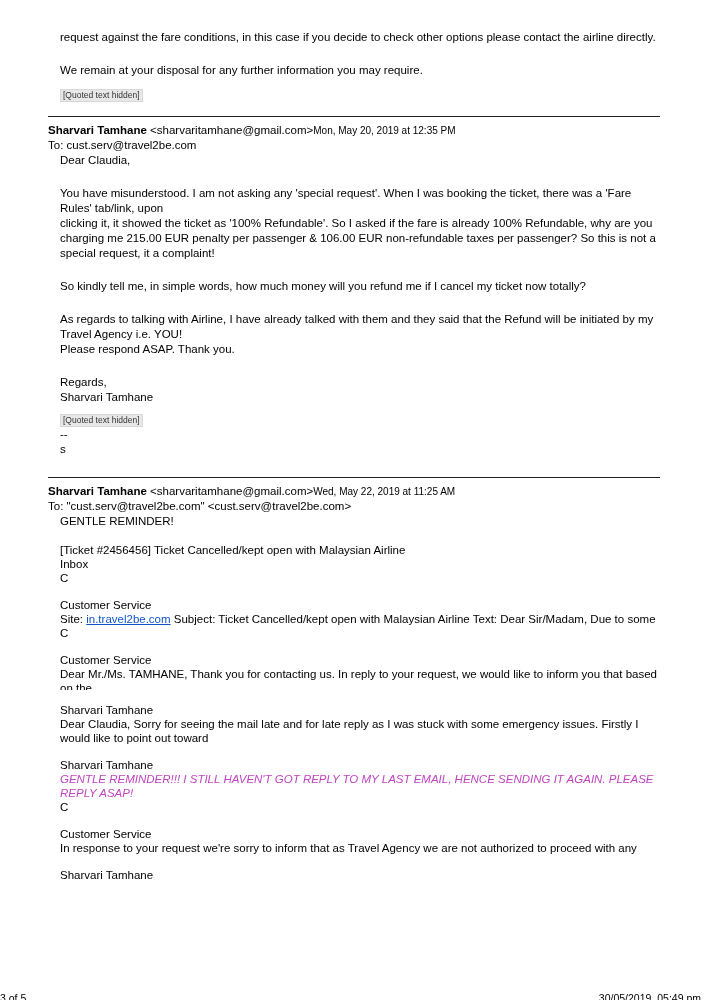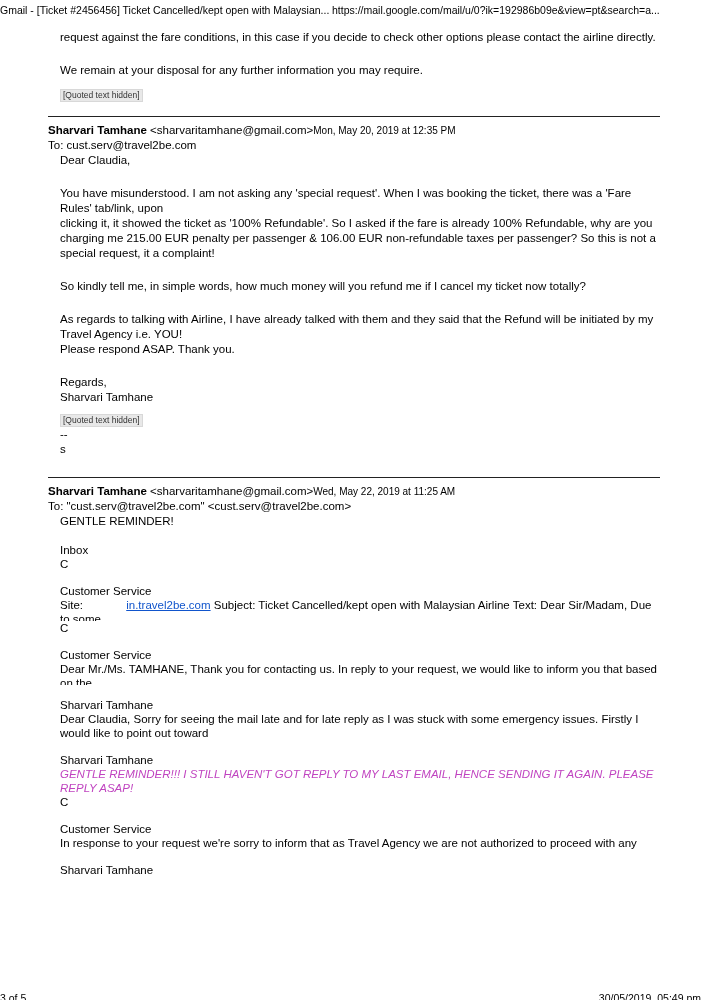--- a/index.html
+++ b/index.html
@@ -120,21 +120,20 @@
   }
 
   .body-block {
     margin-top: 2px;
     margin-left: 12px;
   }
 
   .link {
     color: #1155cc;
     text-decoration: underline;
-    margin-left: 40px;
   }
 
   
   .thread {
     margin-left: 12px;
     margin-top: 14px;
   }
   .thread-title {
     font-size: 11.5px;
     line-height: 14px;
@@ -168,24 +167,20 @@
   .row-tag {
     font-size: 11.5px;
     line-height: 14px;
   }
 </style>
 </head>
 <body>
 
 <div class="page">
 
-  <div class="print-header">
-    <span class="ph-left">Gmail - [Ticket #2456456] Ticket Cancelled/kept open with Malaysian...</span>
-    <span class="ph-right">https://mail.google.com/mail/u/0?ik=192986b09e&amp;view=pt&amp;search=a...</span>
-  </div>
 
   <div class="content">
 
     <div class="para indent">request against the fare conditions, in this case if you decide to check other options please contact the airline directly.</div>
     <div class="gap-md"></div>
     <div class="para indent">We remain at your disposal for any further information you may require.</div>
     <div style="height:6px"></div>
     <div class="indent"><span class="quoted">[Quoted text hidden]</span></div>
 
     <div class="msg-sep"></div>
@@ -225,20 +220,21 @@
       </div>
       <div class="msg-date">Wed, May 22, 2019 at 11:25 AM</div>
     </div>
     <div class="msg-to">To: "cust.serv@travel2be.com" &lt;cust.serv@travel2be.com&gt;</div>
 
     <div class="body-block">
       <div class="para">GENTLE REMINDER!</div>
     </div>
 
     <div class="thread">
+      <div class="thread-title">[Ticket #2456456] Ticket Cancelled/kept open with Malaysian Airline</div>
       <div class="thread-meta">Inbox</div>
       <div class="thread-meta">C</div>
 
       <div class="thread-row clip2">
         <div class="name">Customer Service</div>
         <div class="snippet"><span>Site: </span><span class="link">in.travel2be.com</span><span> Subject: Ticket Cancelled/kept open with Malaysian Airline Text: Dear Sir/Madam, Due to some</span></div>
         <div class="row-tag">C</div>
       </div>
 
       <div class="thread-row clip2">

